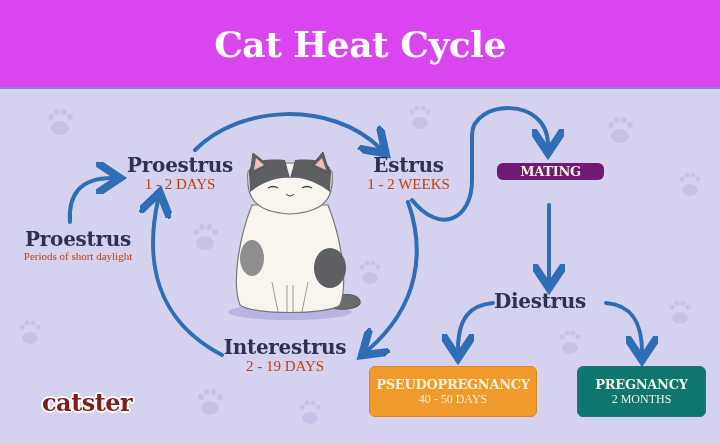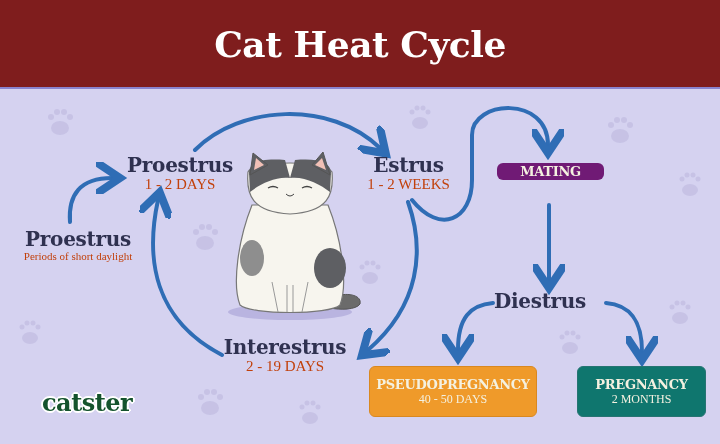--- a/index.html
+++ b/index.html
@@ -1,28 +1,28 @@
 <!DOCTYPE html>
 <html><head>
 <meta charset="utf-8">
 <style>
   * { box-sizing: border-box; margin: 0; padding: 0; }
   html, body { width: 720px; height: 444px; overflow: hidden; }
   body { background: #d5d2f0; font-family: "DejaVu Serif", serif; position: relative; }
-  .header { position: absolute; left: 0; top: 0; width: 720px; height: 89px; background: #7f1d1d; border-bottom: 2px solid #8a84cf; display: flex; align-items: center; justify-content: center; }
+  .header { position: absolute; left: 0; top: 0; width: 720px; height: 89px; background: #d946ef; border-bottom: 2px solid #8a84cf; display: flex; align-items: center; justify-content: center; }
   .title { color: #ffffff; font-family: "DejaVu Serif", serif; font-weight: bold; font-size: 36px; letter-spacing: -0.5px; }
   .stage { position: absolute; text-align: center; color: #2f3150; }
   .stage .name { font-family: "DejaVu Serif", serif; font-weight: bold; font-size: 20px; line-height: 22px; letter-spacing: -0.3px; }
   .stage .sub { font-family: "Liberation Serif", serif; font-size: 15px; line-height: 16px; color: #c2410c; }
   .stage .sub.small { font-size: 11px; line-height: 13px; }
   .box { position: absolute; border-radius: 6px; display: flex; flex-direction: column; align-items: center; justify-content: center; color: #f4f1e0; text-align: center; }
   .box .bname { font-family: "DejaVu Serif", serif; font-weight: bold; font-size: 13px; line-height: 15px; letter-spacing: -0.3px; }
   .box .bsub { font-family: "Liberation Serif", serif; font-size: 12px; line-height: 14px; }
   svg.arrows { position: absolute; left: 0; top: 0; }
-  .logo { position: absolute; left: 42px; top: 388px; font-family: "DejaVu Serif", serif; font-weight: bold; font-size: 24px; color: #14532d; letter-spacing: -0.5px; text-shadow: 2px 0 #fff, -2px 0 #fff, 0 2px #fff, 0 -2px #fff, 1px 1px #fff, -1px -1px #fff, 1px -1px #fff, -1px 1px #fff; }
+  .logo { position: absolute; left: 42px; top: 388px; font-family: "DejaVu Serif", serif; font-weight: bold; font-size: 24px; color: #7f1d1d; letter-spacing: -0.5px; text-shadow: 2px 0 #fff, -2px 0 #fff, 0 2px #fff, 0 -2px #fff, 1px 1px #fff, -1px -1px #fff, 1px -1px #fff, -1px 1px #fff; }
 </style>
 </head>
 <body>
 
 <div class="header">
   <div class="title">Cat Heat Cycle</div>
 </div>
 
 <svg class="arrows" width="720" height="444">
   <g fill="#c3bfe3" opacity="0.8">

